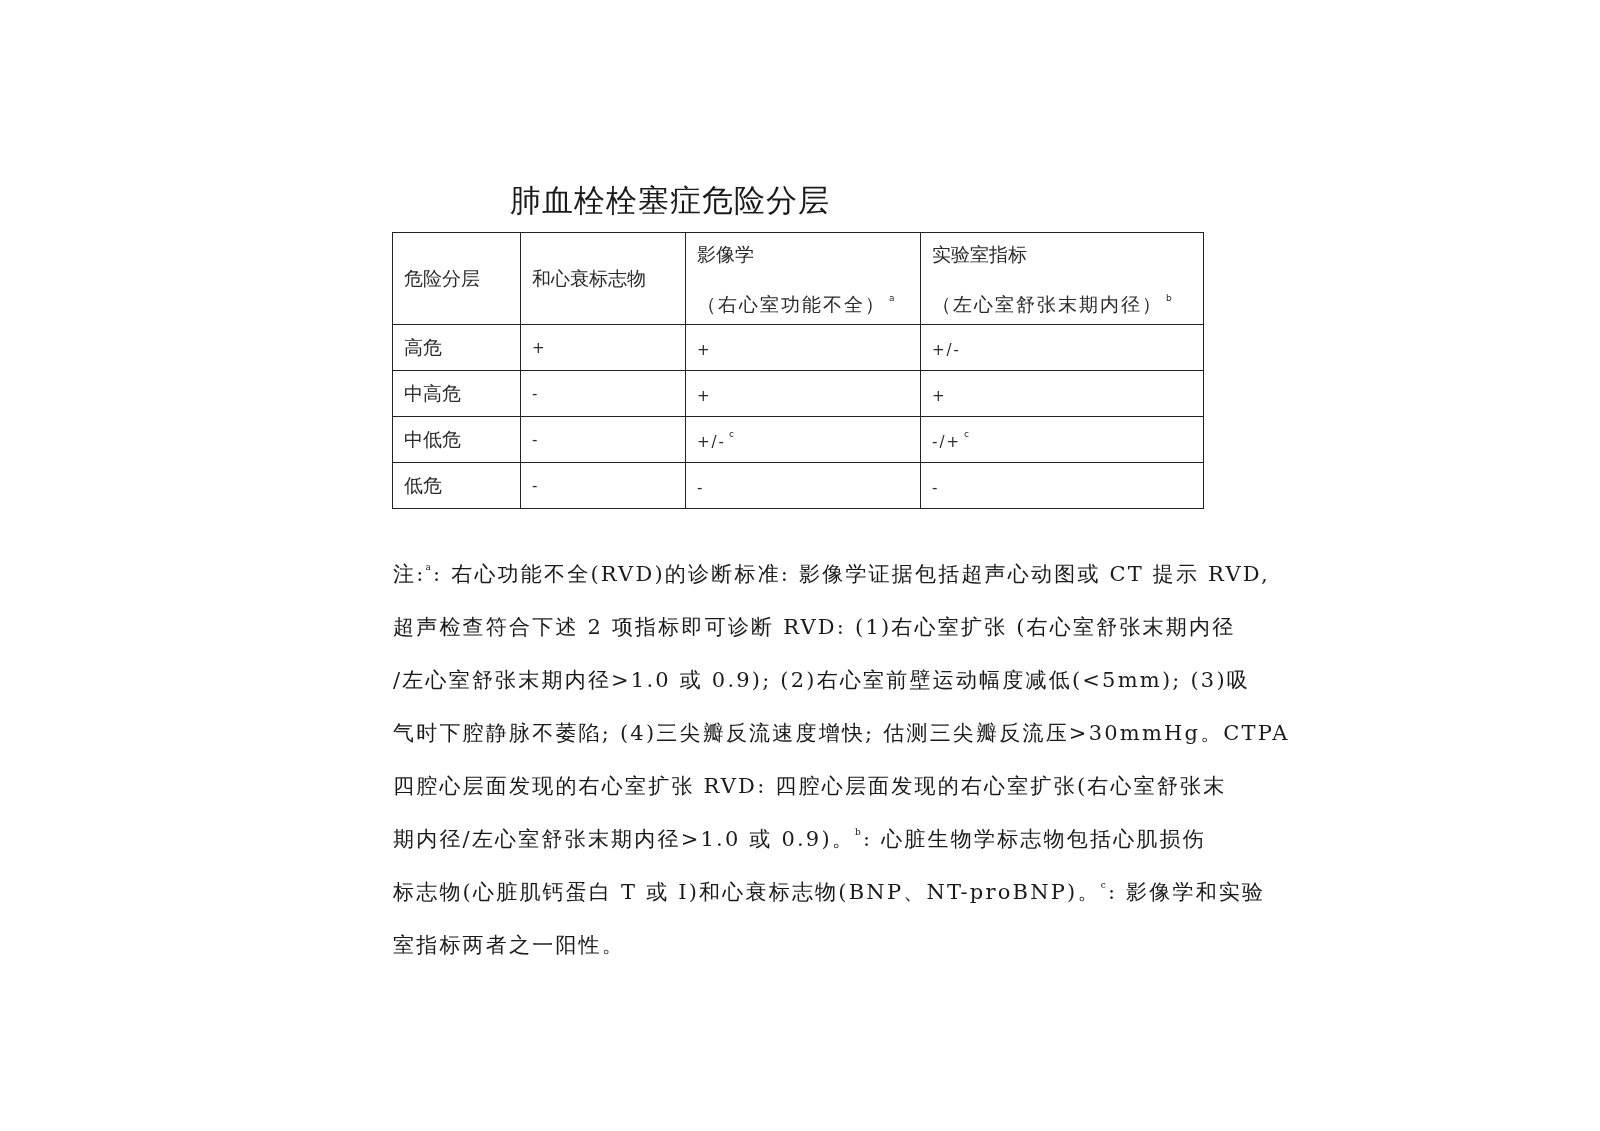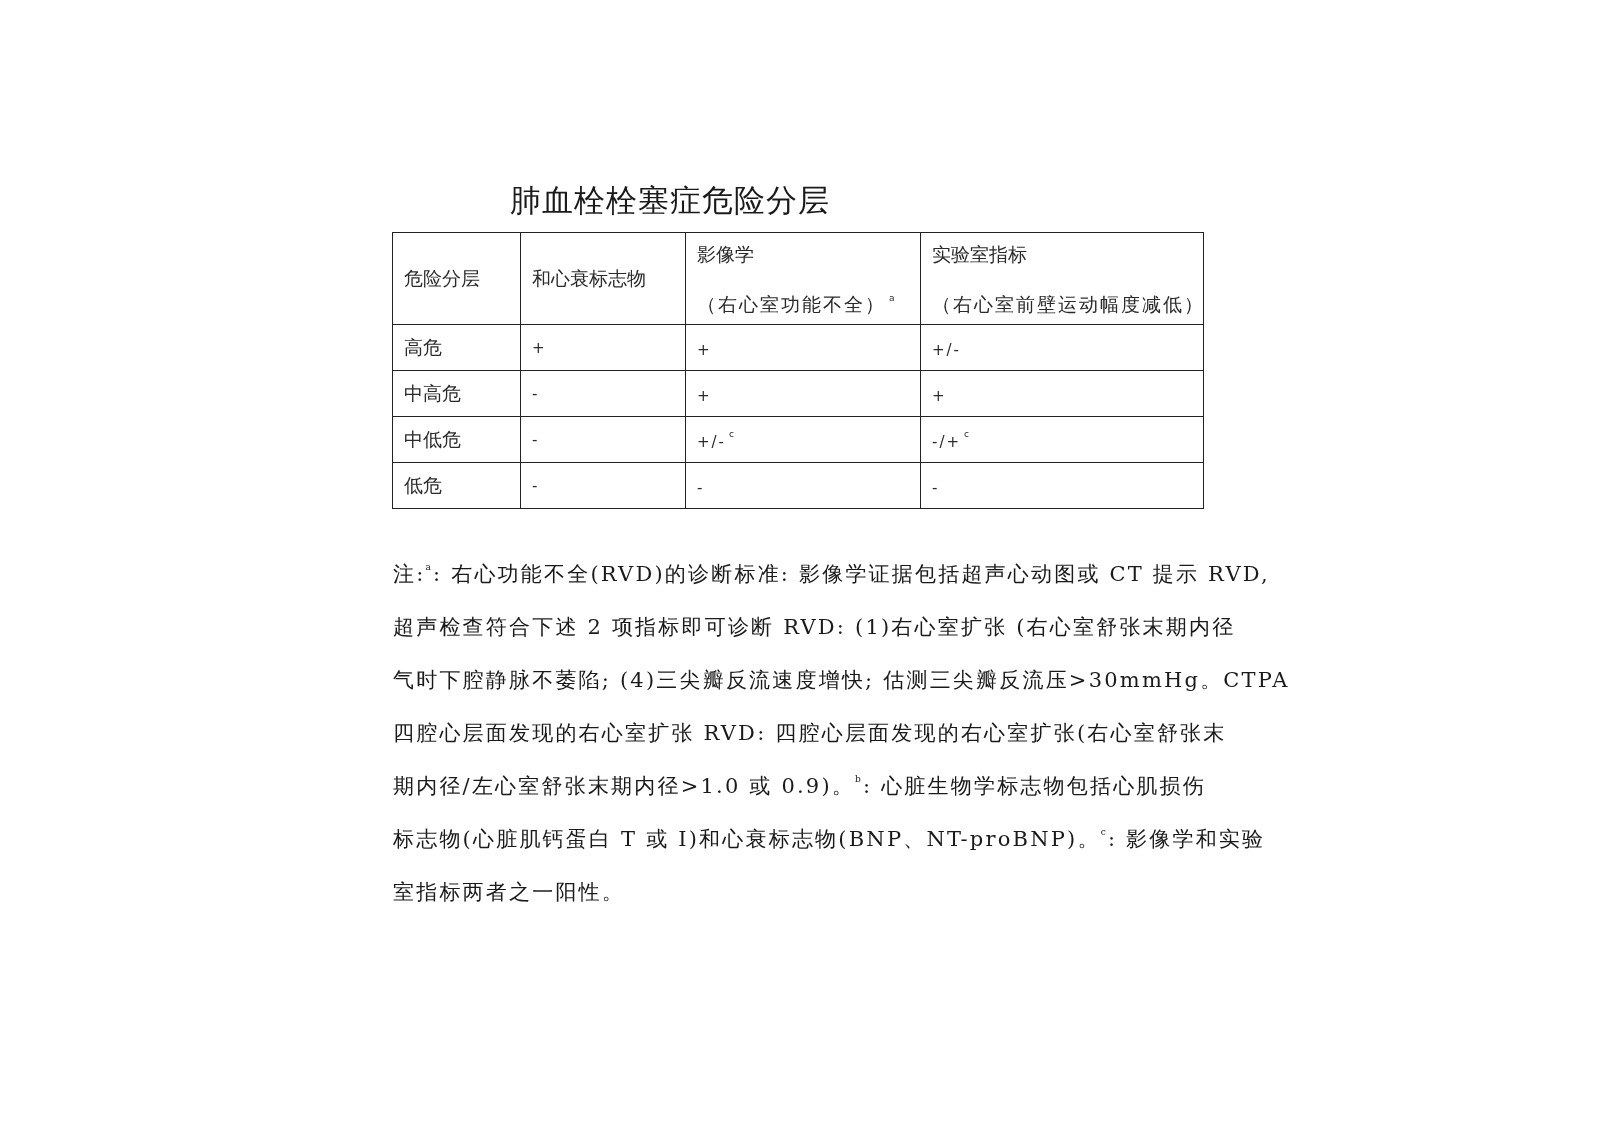--- a/index.html
+++ b/index.html
@@ -109,21 +109,21 @@
     </td>
     <td>
       <span>和心衰标志物</span>
     </td>
     <td>
       <span class="hdr-line1">影像学</span>
       <span class="hdr-line2"><span>（右心室功能不全）</span><sup class="fn">a</sup></span>
     </td>
     <td>
       <span class="hdr-line1">实验室指标</span>
-      <span class="hdr-line2"><span>（右心室前壁运动幅度减低）</span><sup class="fn">b</sup></span>
+      <span class="hdr-line2"><span>（左心室舒张末期内径）</span><sup class="fn">b</sup></span>
     </td>
   </tr>
 
   <tr class="data-row">
     <td>高危</td>
     <td class="sym">+</td>
     <td class="sym"><span>+</span><sup class="fn"></sup></td>
     <td class="sym"><span>+/-</span><sup class="fn"></sup></td>
   </tr>
   <tr class="data-row">
@@ -143,18 +143,19 @@
     <td class="sym">-</td>
     <td class="sym"><span>-</span><sup class="fn"></sup></td>
     <td class="sym"><span>-</span><sup class="fn"></sup></td>
   </tr>
 </tbody>
   </table>
 
 <div class="notes">
   <span class="line"><span>注:</span><sup>a</sup><span>: 右心功能不全(RVD)的诊断标准: 影像学证据包括超声心动图或 CT 提示 RVD,</span></span>
   <span class="line"><span></span><sup></sup><span>超声检查符合下述 2 项指标即可诊断 RVD: (1)右心室扩张 (右心室舒张末期内径</span></span>
+  <span class="line"><span></span><sup></sup><span>/左心室舒张末期内径&gt;1.0 或 0.9); (2)右心室前壁运动幅度减低(&lt;5mm); (3)吸</span></span>
   <span class="line"><span></span><sup></sup><span>气时下腔静脉不萎陷; (4)三尖瓣反流速度增快; 估测三尖瓣反流压&gt;30mmHg。CTPA</span></span>
   <span class="line"><span></span><sup></sup><span>四腔心层面发现的右心室扩张 RVD: 四腔心层面发现的右心室扩张(右心室舒张末</span></span>
   <span class="line"><span>期内径/左心室舒张末期内径&gt;1.0 或 0.9)。</span><sup>b</sup><span>: 心脏生物学标志物包括心肌损伤</span></span>
   <span class="line"><span>标志物(心脏肌钙蛋白 T 或 I)和心衰标志物(BNP、NT-proBNP)。</span><sup>c</sup><span>: 影像学和实验</span></span>
   <span class="line"><span></span><sup></sup><span>室指标两者之一阳性。</span></span>
 </div>
 
 </body></html>

